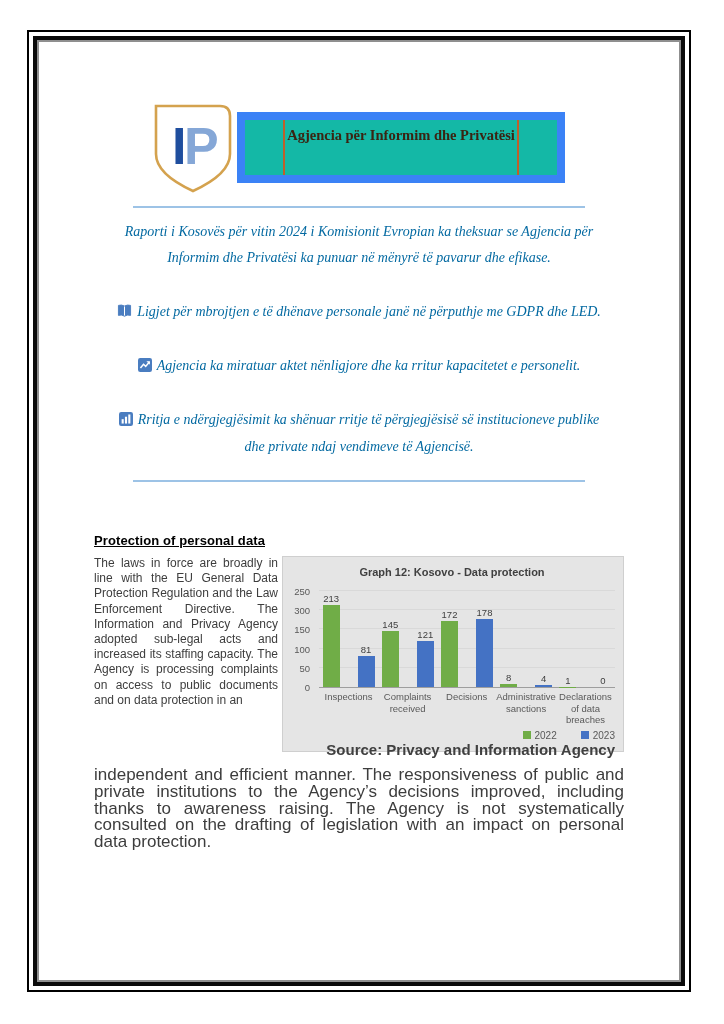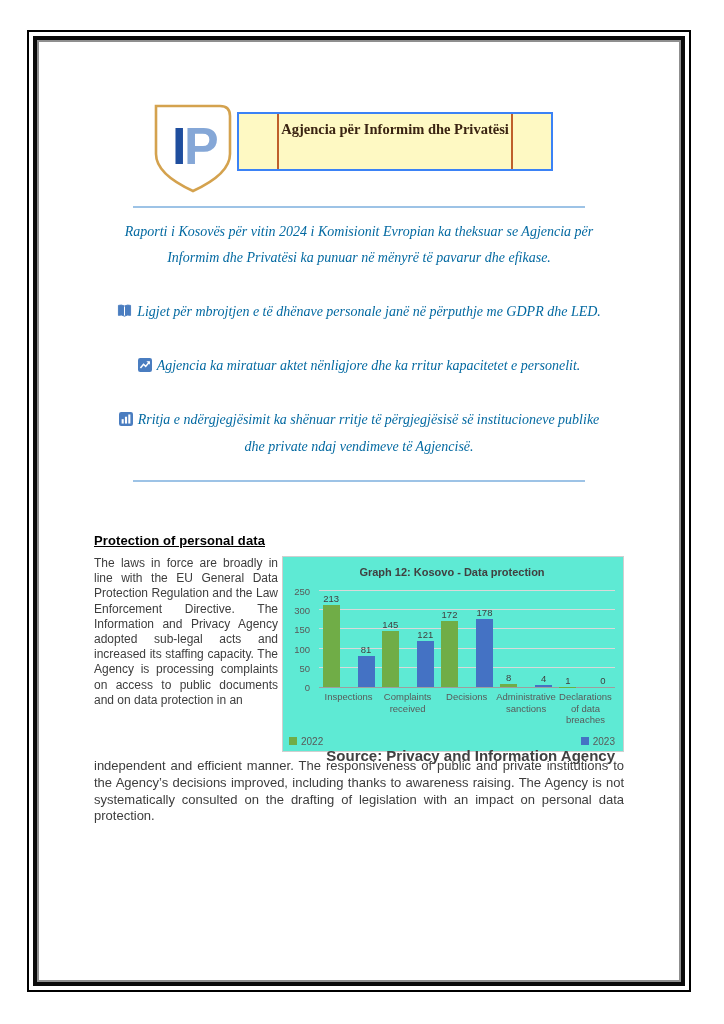--- a/index.html
+++ b/index.html
@@ -7,22 +7,22 @@
         font-family:"Liberation Sans",sans-serif;}
   .frame-outer{position:absolute;left:27px;top:30px;width:664px;height:962px;
         border:2px solid #000;padding:4px;box-sizing:border-box;}
   .frame-inner{width:100%;height:100%;box-sizing:border-box;border:4px solid #0a0a0a;
         box-shadow:inset 0 0 0 2px #8f8f8f;overflow:hidden;}
   .content{width:530px;margin:0 auto;}
 
   
   .header-row{display:flex;align-items:flex-start;margin:62px 0 0 56px;}
   .shield{width:86px;height:92px;flex:0 0 auto;}
-  .banner{margin-top:10px;margin-left:1px;width:312px;height:55px;background:#fef9c3;
-        border:2px solid #3b82f6;position:relative;box-sizing:content-box;}
+  .banner{margin-top:10px;margin-left:1px;width:312px;height:55px;background:#14b8a6;
+        border:8px solid #3b82f6;position:relative;box-sizing:content-box;}
   .banner-divider{position:absolute;top:0;bottom:0;width:2px;background:#bf5f2b;}
   .banner-divider.left{left:38px;}
   .banner-divider.right{right:38px;}
   .banner-title{position:absolute;left:40px;right:40px;top:7px;text-align:center;
         font-family:"Liberation Serif",serif;font-size:14.5px;font-weight:700;color:#3a2412;}
 
   
   .divider{border:none;border-top:2px solid #9dc3e6;margin:12px 0 0 0;width:452px;
         margin-left:auto;margin-right:auto;}
   .divider.bottom{margin-top:20px;}
@@ -31,40 +31,40 @@
   .intro{margin:11px auto 0 auto;width:500px;line-height:26px;}
   .hl-item{margin:27px auto 0 auto;width:500px;line-height:27px;}
   .hl-icon{display:inline-block;vertical-align:-2px;margin-right:5px;}
 
   
   .article-heading{margin:51px 0 8px 0;font-size:13px;font-weight:700;color:#000000;
         text-decoration:underline;letter-spacing:.1px;}
   .columns{display:flex;align-items:flex-start;}
   .left-col{width:184px;flex:0 0 auto;font-size:12px;line-height:15.2px;color:#3d3d3d;
         text-align:justify;text-justify:inter-word;}
-  .bottom-par{margin-top:6px;font-size:13px;line-height:16.8px;color:#3d3d3d;
+  .bottom-par{margin-top:15px;font-size:17px;line-height:16.8px;color:#3d3d3d;
         text-align:justify;text-justify:inter-word;}
 
   
-  .chart{flex:1 1 auto;margin-left:4px;border:1px solid #cfcfcf;background:#5eead4;
+  .chart{flex:1 1 auto;margin-left:4px;border:1px solid #cfcfcf;background:#e5e5e5;
         padding:9px 8px 4px 6px;box-sizing:border-box;height:196px;}
   .chart-title{text-align:center;font-size:11px;font-weight:700;color:#404040;margin-bottom:13px;}
   .chart-body{position:relative;margin-left:30px;}
   .chart-plot{position:relative;height:96px;border-bottom:1px solid #9e9e9e;}
   .gridline{position:absolute;left:0;right:0;height:1px;background:#d9d9d9;}
   .chart-y-axis{position:absolute;left:-30px;top:0;bottom:0;width:24px;}
   .ytick{position:absolute;right:3px;font-size:9.5px;color:#595959;transform:translateY(50%);}
   .chart-groups{position:absolute;left:0;right:0;top:0;bottom:0;display:flex;}
   .group{flex:1 1 0;display:flex;justify-content:center;align-items:flex-end;gap:18px;height:100%;}
   .barwrap{display:flex;flex-direction:column;justify-content:flex-end;align-items:center;height:100%;}
   .barlabel{font-size:9.5px;color:#404040;margin-bottom:1px;white-space:nowrap;}
   .bar{width:17px;}
   .chart-x-labels{display:flex;margin-top:3px;}
   .xlabel{flex:1 1 0;text-align:center;font-size:9.5px;line-height:11.5px;color:#595959;}
-  .chart-legend{display:flex;justify-content:space-between;gap:16px;margin-top:10px;}
+  .chart-legend{display:flex;justify-content:flex-end;gap:24px;margin-top:4px;}
   .legend-item{display:flex;align-items:center;gap:4px;font-size:10px;color:#595959;}
   .legend-swatch{width:8px;height:8px;display:inline-block;}
   .chart-source{text-align:right;font-size:15px;font-weight:700;color:#404040;margin-top:0;}
 </style>
 </head>
 <body>
 
 <div class="page">
   <div class="frame-outer">
     <div class="frame-inner">

